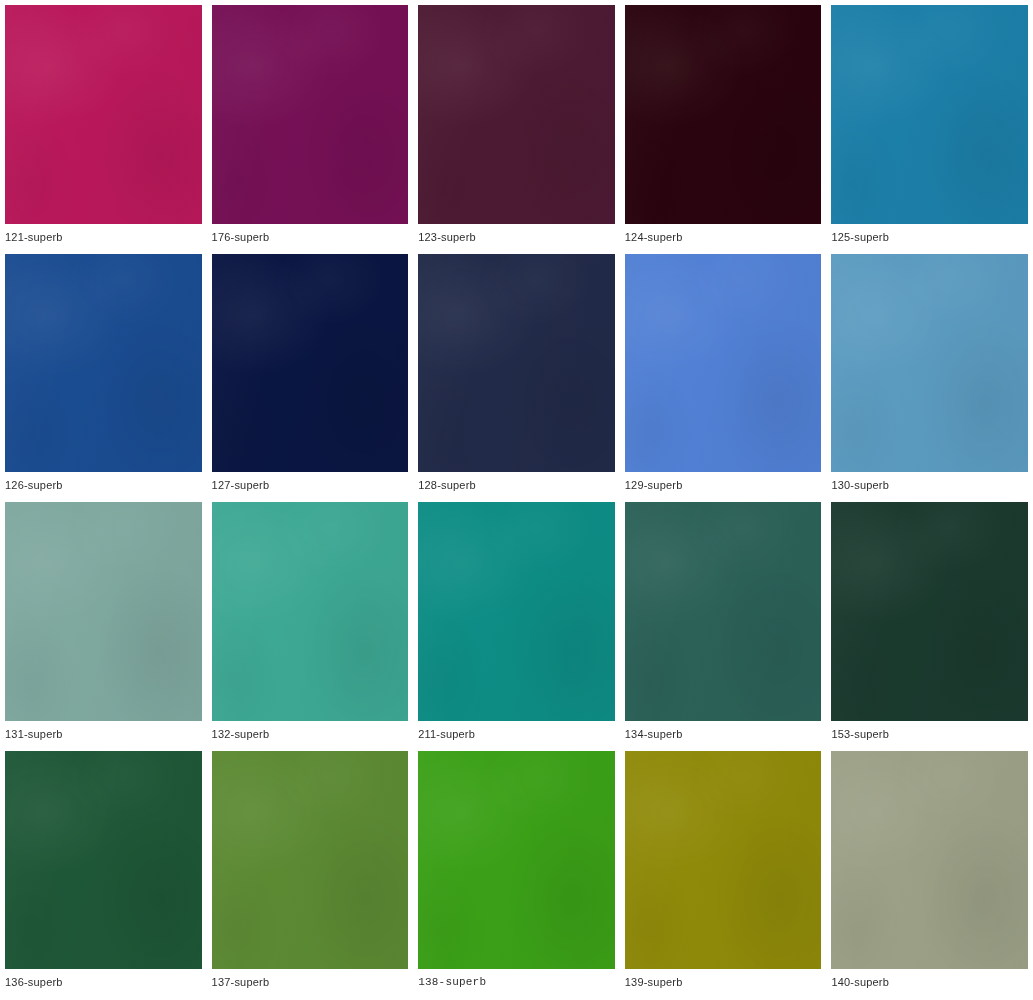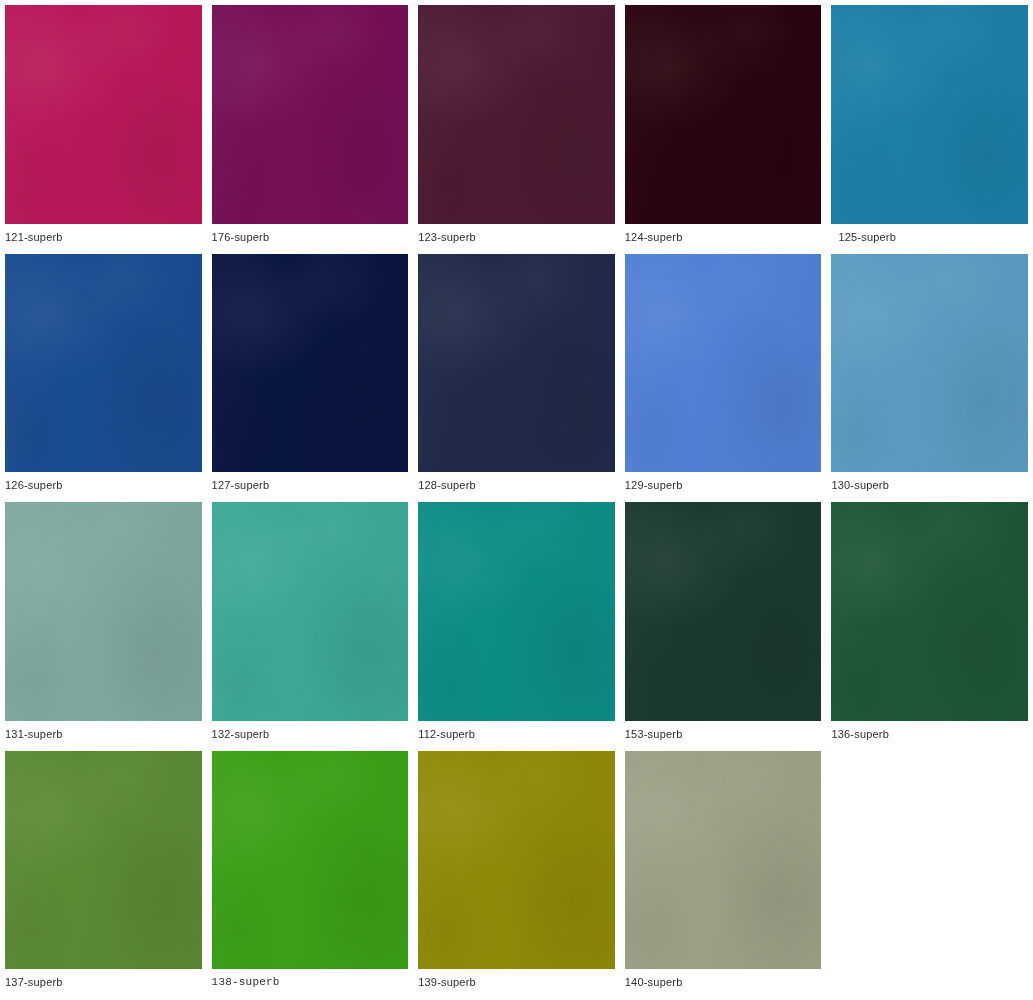--- a/index.html
+++ b/index.html
@@ -84,21 +84,21 @@
     <div class="swatch-cell">
       <div class="swatch-chip" style="background-color: rgb(77, 26, 51);"></div>
       <div class="swatch-label" style="color: rgb(46, 46, 46);">123-superb</div>
     </div>
     <div class="swatch-cell">
       <div class="swatch-chip" style="background-color: rgb(42, 4, 14);"></div>
       <div class="swatch-label" style="color: rgb(46, 46, 46);">124-superb</div>
     </div>
     <div class="swatch-cell">
       <div class="swatch-chip" style="background-color: rgb(28, 127, 168);"></div>
-      <div class="swatch-label" style="color: rgb(46, 46, 46); margin-left: 7px;">125-superb</div>
+      <div class="swatch-label" style="color: rgb(46, 46, 46);">125-superb</div>
     </div>
     <div class="swatch-cell">
       <div class="swatch-chip" style="background-color: rgb(26, 76, 145);"></div>
       <div class="swatch-label" style="color: rgb(46, 46, 46);">126-superb</div>
     </div>
     <div class="swatch-cell">
       <div class="swatch-chip" style="background-color: rgb(10, 22, 66);"></div>
       <div class="swatch-label" style="color: rgb(46, 46, 46);">127-superb</div>
     </div>
     <div class="swatch-cell">
@@ -116,21 +116,25 @@
     <div class="swatch-cell">
       <div class="swatch-chip" style="background-color: rgb(127, 168, 159);"></div>
       <div class="swatch-label" style="color: rgb(46, 46, 46);">131-superb</div>
     </div>
     <div class="swatch-cell">
       <div class="swatch-chip" style="background-color: rgb(61, 168, 148);"></div>
       <div class="swatch-label" style="color: rgb(46, 46, 46);">132-superb</div>
     </div>
     <div class="swatch-cell">
       <div class="swatch-chip" style="background-color: rgb(13, 141, 133);"></div>
-      <div class="swatch-label" style="color: rgb(46, 46, 46);">112-superb</div>
+      <div class="swatch-label" style="color: rgb(46, 46, 46);">211-superb</div>
+    </div>
+    <div class="swatch-cell">
+      <div class="swatch-chip" style="background-color: rgb(43, 97, 87);"></div>
+      <div class="swatch-label" style="color: rgb(46, 46, 46);">134-superb</div>
     </div>
     <div class="swatch-cell">
       <div class="swatch-chip" style="background-color: rgb(27, 58, 46);"></div>
       <div class="swatch-label" style="color: rgb(46, 46, 46);">153-superb</div>
     </div>
     <div class="swatch-cell">
       <div class="swatch-chip" style="background-color: rgb(30, 87, 55);"></div>
       <div class="swatch-label" style="color: rgb(46, 46, 46);">136-superb</div>
     </div>
     <div class="swatch-cell">

